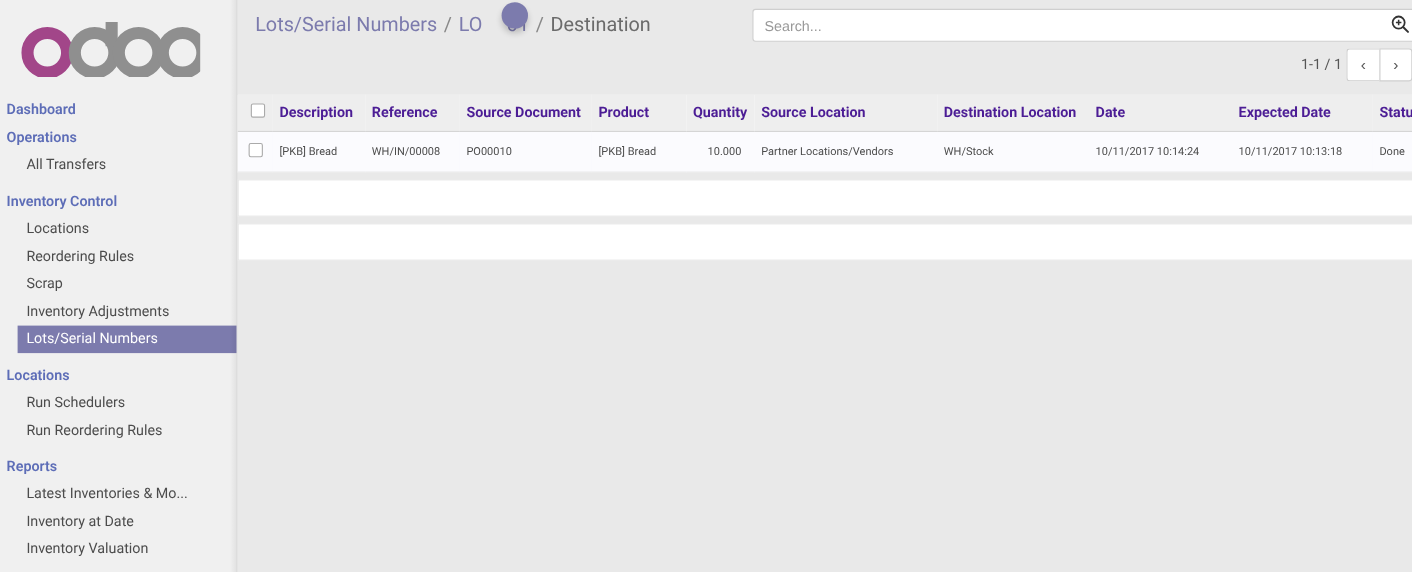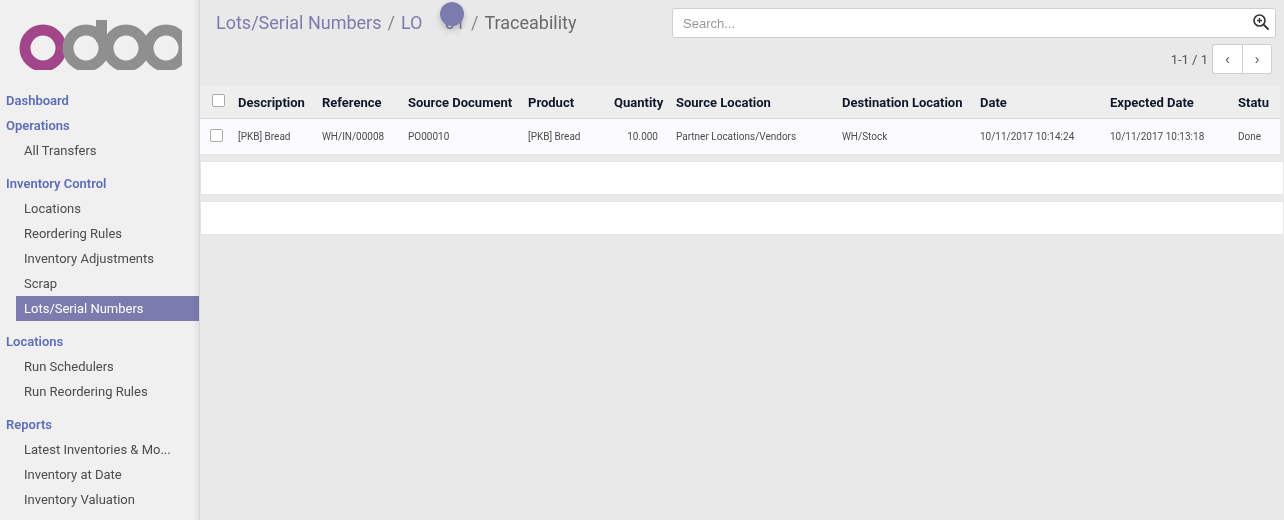--- a/index.html
+++ b/index.html
@@ -1,18 +1,18 @@
 <!DOCTYPE html>
 <html><head>
 <meta charset="utf-8">
 <style>
 * { box-sizing: border-box; margin: 0; padding: 0; }
 body { font-family: -apple-system, BlinkMacSystemFont, "Segoe UI", Roboto, Helvetica, Arial, sans-serif; font-size: 13px; color: #4c4c4c; background: #f0f0f0; }
 .layout { display: flex; width: 1284px; height: 520px; overflow: hidden; position: relative; }
-.sidebar { width: 200px; background: #f0f0f0; border-right: 1px solid #d8d8d8; position: relative; flex-shrink: 0; }
+.sidebar { width: 216px; background: #f0f0f0; border-right: 1px solid #d8d8d8; position: relative; flex-shrink: 0; }
 .sidebar::after { content: ""; position: absolute; right: 0; top: 0; width: 6px; height: 100%; background: linear-gradient(to left, rgba(0,0,0,0.06), transparent); pointer-events: none; }
 .logo { padding: 20px 18px 18px 18px; }
 .logo svg { display: block; }
 .nav-header { color: #5d6db7; font-weight: 600; font-size: 13px; padding: 5px 8px 5px 6px; cursor: pointer; }
 .nav-item { color: #4c4c4c; font-size: 13px; padding: 5px 8px 5px 8px; cursor: pointer; white-space: nowrap; overflow: hidden; text-overflow: ellipsis; margin-left: 16px; }
 .nav-item.active { background: #7c7bad; color: #fff; }
 .main { flex: 1; background: #e9e9e9; position: relative; display: flex; flex-direction: column; }
 .topbar { display: flex; align-items: flex-start; justify-content: space-between; padding: 8px 8px 0 16px; }
 .breadcrumb { display: flex; align-items: center; gap: 6px; font-size: 18px; color: #7c7bad; padding-top: 4px; position: relative; }
 .breadcrumb a { color: #7c7bad; text-decoration: none; cursor: pointer; }
@@ -24,21 +24,21 @@
 .searchbox input { width: 100%; height: 30px; border: 1px solid #cfcfcf; border-radius: 3px; padding: 4px 30px 4px 10px; font-size: 13px; color: #555; background: #fff; }
 .searchbox input::placeholder { color: #999; }
 .searchbox .icon { position: absolute; right: 6px; top: 5px; color: #4c4c4c; cursor: pointer; font-size: 16px; }
 .pager { display: flex; align-items: center; gap: 4px; color: #555; font-size: 13px; padding-right: 4px; }
 .pager-buttons { display: flex; }
 .pager-buttons button { width: 30px; height: 30px; background: #fff; border: 1px solid #cfcfcf; color: #555; cursor: pointer; font-size: 14px; display: flex; align-items: center; justify-content: center; }
 .pager-buttons button:first-child { border-right: none; border-radius: 3px 0 0 3px; }
 .pager-buttons button:last-child { border-radius: 0 3px 3px 0; }
 .table-wrap { margin-top: 12px; overflow-x: hidden; }
 table { border-collapse: collapse; background: #fff; width: 1080px; table-layout: fixed; }
-thead th { text-align: left; font-weight: 700; font-size: 13px; color: #0f172a; padding: 8px 6px; background: #eeeeee; border-bottom: 1px solid #d5d5d5; white-space: nowrap; }
+thead th { text-align: left; font-weight: 700; font-size: 13px; color: #4c1d95; padding: 8px 6px; background: #eeeeee; border-bottom: 1px solid #d5d5d5; white-space: nowrap; }
 thead th.checkbox-col { width: 32px; text-align: center; padding-left: 10px; }
 tbody td { font-size: 10px; color: #4c4c4c; padding: 10px 6px; border-bottom: 1px solid #e5e5e5; white-space: nowrap; background: #fbfbfe; }
 tbody td.checkbox-col { text-align: center; }
 tbody tr.data-row td { background: #fbfbfe; }
 .sel-box { display: inline-block; width: 13px; height: 13px; border: 1px solid #aaa; border-radius: 2px; background: #fff; cursor: pointer; }
 .quantity { text-align: right; padding-right: 12px; }
 .trailing-blocks { margin-top: 6px; }
 .trailing-blocks .blk { height: 34px; background: #fff; border: 1px solid #e5e5e5; margin-bottom: 6px; }
 </style>
 </head>
@@ -57,42 +57,42 @@
       </svg>
     </div>
 
     <div class="nav-header">Dashboard</div>
     <div class="nav-header">Operations</div>
     <div class="nav-item">All Transfers</div>
 
     <div class="nav-header" style="margin-top:8px">Inventory Control</div>
     <div class="nav-item">Locations</div>
     <div class="nav-item">Reordering Rules</div>
+    <div class="nav-item">Scrap</div>
     <div class="nav-item">Inventory Adjustments</div>
-    <div class="nav-item">Scrap</div>
     <div class="nav-item active">Lots/Serial Numbers</div>
 
     <div class="nav-header" style="margin-top:8px">Locations</div>
     <div class="nav-item">Run Schedulers</div>
     <div class="nav-item">Run Reordering Rules</div>
 
     <div class="nav-header" style="margin-top:8px">Reports</div>
     <div class="nav-item">Latest Inventories &amp; Mo...</div>
     <div class="nav-item">Inventory at Date</div>
     <div class="nav-item">Inventory Valuation</div>
   </aside>
 
   <main class="main">
     <div class="topbar">
       <div class="breadcrumb">
         <a>Lots/Serial Numbers</a>
         <span class="sep">/</span>
         <a style="white-space:pre">LO     01</a>
         <span class="sep">/</span>
-        <span class="current">Traceability</span>
+        <span class="current">Destination</span>
         <span class="dot"></span>
       </div>
       <div class="toprow-right">
         <div class="searchbox">
           <input type="text" placeholder="Search..." style="">
           <span class="icon">
             <svg width="18" height="18" viewBox="0 0 18 18">
                 <circle cx="7.5" cy="7.5" r="5.5" fill="none" stroke="#333" stroke-width="1.6"></circle>
                 <line x1="12" y1="12" x2="16" y2="16" stroke="#333" stroke-width="1.8" stroke-linecap="round"></line>
                 <line x1="5" y1="7.5" x2="10" y2="7.5" stroke="#333" stroke-width="1.4"></line>

